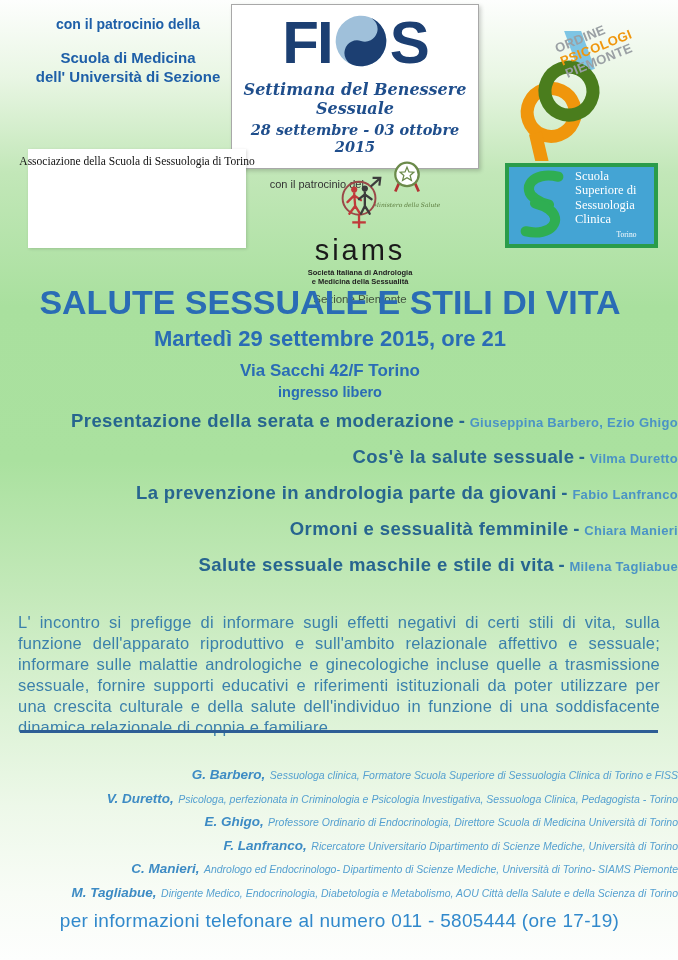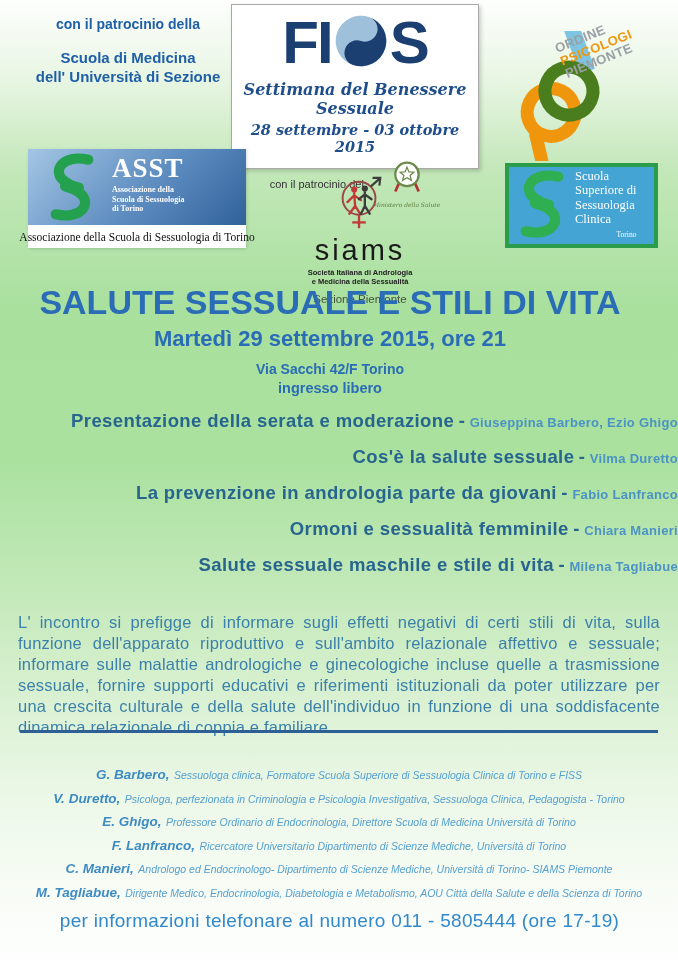--- a/index.html
+++ b/index.html
@@ -63,38 +63,38 @@
   .sssc-logo{left:505px;top:163px;width:153px;height:85px;background:#44a4d4;
     border:4px solid #2a9c4a;box-sizing:border-box;display:flex;align-items:center;}
   .sssc-swoosh{margin-left:2px;flex:0 0 auto;}
   .sssc-text{font-family:"Liberation Serif",serif;color:#fff;font-size:12.5px;line-height:14.5px;margin-left:2px;}
   .sssc-city{font-size:7.5px;margin-top:1px;text-align:right;}
 
   
   .title-block{left:0;right:18px;top:283px;text-align:center;color:#2a6cb5;}
   .event-title{font-size:34px;font-weight:bold;letter-spacing:0px;}
   .event-datetime{font-size:22px;font-weight:bold;margin-top:4px;}
-  .event-address{font-size:14px;font-weight:bold;margin-top:9px;}
+  .event-address{font-size:17px;font-weight:bold;margin-top:9px;}
   .event-admission{font-size:14.5px;font-weight:bold;margin-top:3px;}
 
   
   .program-list{left:0;right:0;top:410px;text-align:right;padding-left:35px;}
   .program-item{margin-bottom:12px;line-height:22px;}
   .program-title{font-size:18.5px;font-weight:bold;color:#27658f;letter-spacing:.4px;}
   .program-speakers{font-size:13px;font-weight:bold;color:#4b93c5;letter-spacing:.3px;}
 
   
   .description{left:18px;width:642px;top:612px;text-align:justify;
     font-size:16.5px;line-height:21px;color:#3b80ab;letter-spacing:.2px;}
 
   
   .divider{left:20px;width:638px;top:730px;height:3px;background:#2d5e95;}
 
   
-  .bios-list{left:0;right:0;top:767px;text-align:center;font-style:italic;}
+  .bios-list{left:0;right:0;top:767px;text-align:right;font-style:italic;}
   .bio-item{margin-bottom:8.5px;line-height:14px;white-space:nowrap;}
   .bio-name{font-size:13.5px;font-weight:bold;color:#3d8bc4;}
   .bio-role{font-size:10.5px;color:#55a0d0;}
 
   
   .footer-info{left:1px;right:0;top:910px;text-align:center;
     font-size:19px;font-weight:normal;color:#3189cc;letter-spacing:.3px;}
 </style>
 </head>
 <body>
@@ -150,36 +150,20 @@
       </svg>
     </span>
     <div class="ordine-text">
       <div class="ordine-gray">ORDINE</div>
       <div class="ordine-orange">PSICOLOGI</div>
       <div class="ordine-gray">PIEMONTE</div>
     </div>
   </div>
 
   <div class="abs asst-logo">
-    <div class="asst-panel">
-      <span class="asst-swoosh">
-        <svg width="68" height="70" viewBox="0 0 70 90">
-          <path d="M56 10 C22 2 8 26 26 38 C33 43 40 45 44 46" fill="none" stroke="#23a14e" stroke-width="13" stroke-linecap="round"></path>
-          <path d="M14 80 C48 88 62 64 44 52 C37 47 30 45 26 44" fill="none" stroke="#23a14e" stroke-width="13" stroke-linecap="round"></path>
-        </svg>
-      </span>
-      <div class="asst-text">
-        <div class="asst-acronym">ASST</div>
-        <div class="asst-sub">
-          <div>Associazione della</div>
-          <div>Scuola di Sessuologia</div>
-          <div>di Torino</div>
-        </div>
-      </div>
-    </div>
     <div class="asst-caption">Associazione della Scuola di Sessuologia di Torino</div>
   </div>
 
   <div class="abs siams-logo">
     <span>
       <svg width="50" height="58" viewBox="0 0 50 60">
         <circle cx="24" cy="23" r="17" fill="none" stroke="#9a4848" stroke-width="2"></circle>
         <line x1="36" y1="11" x2="45" y2="3" stroke="#3c3c3c" stroke-width="2.2"></line>
         <polyline points="38,2 46,2 45,10" fill="none" stroke="#3c3c3c" stroke-width="2.2"></polyline>
         <line x1="24" y1="40" x2="24" y2="54" stroke="#c03a3a" stroke-width="2.4"></line>

